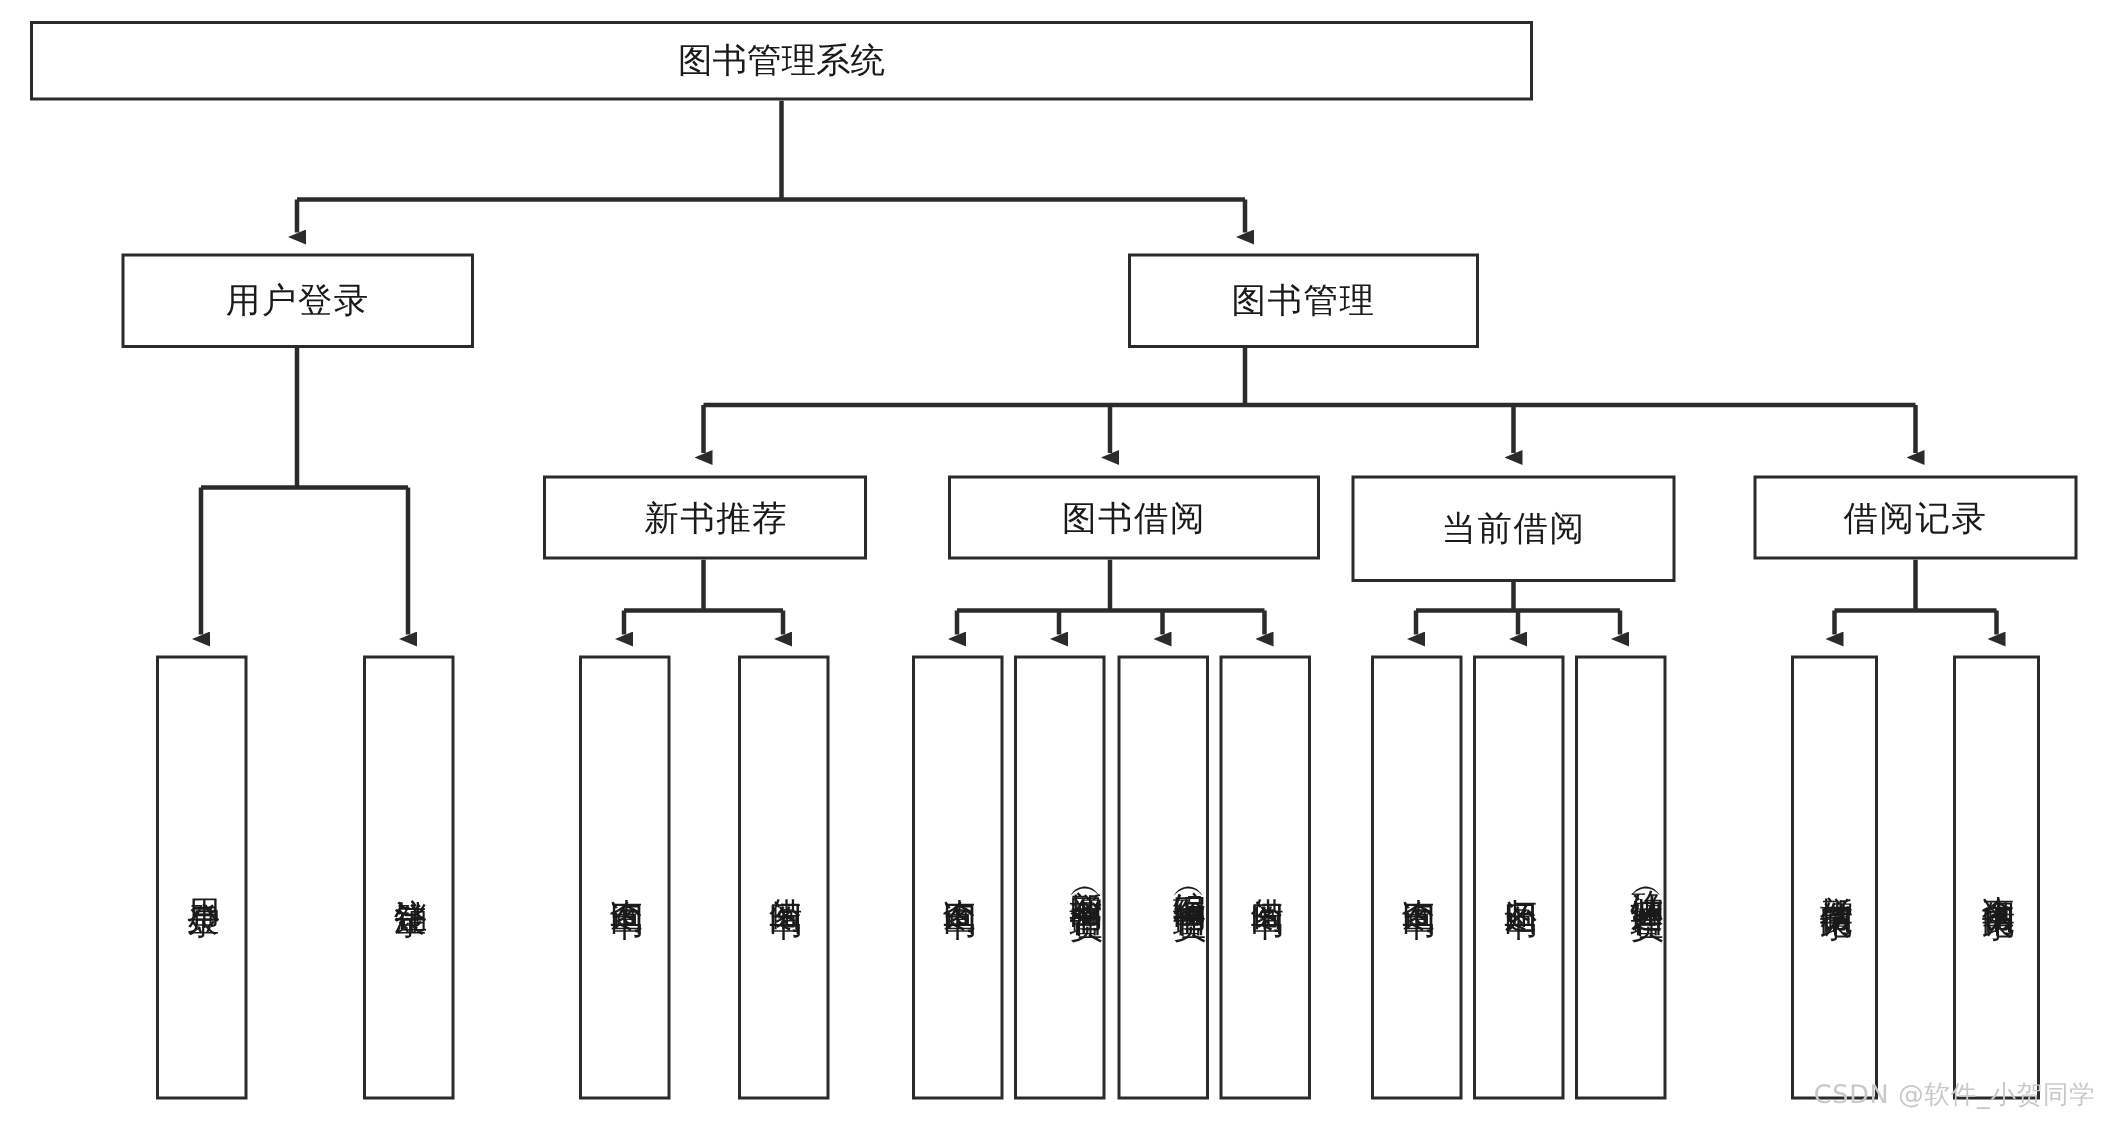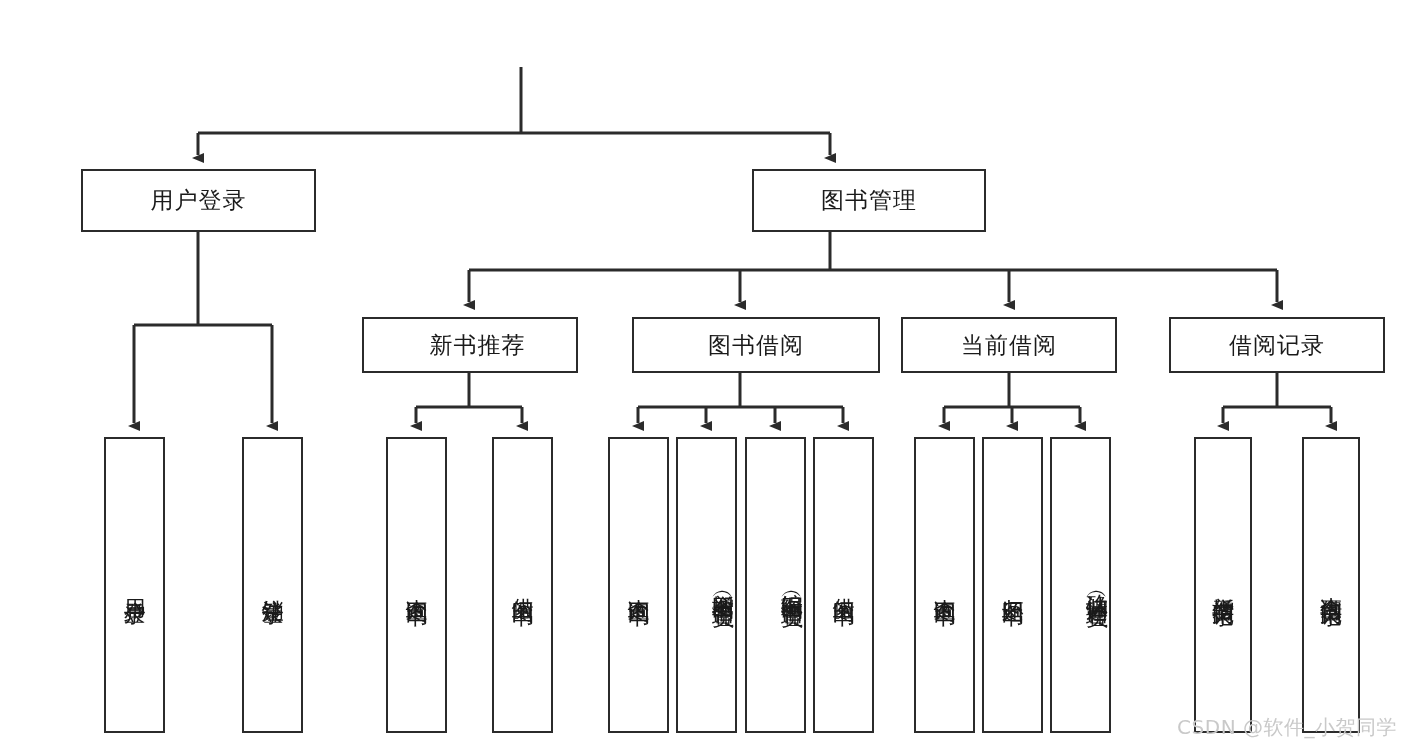--- a/index.html
+++ b/index.html
@@ -49,21 +49,21 @@
     letter-spacing: 2px;
     padding: 4px 0;
   }
   .node.v.toptext {
     align-items: flex-start;
   }
   .watermark {
     position: absolute;
     right: 8px;
     bottom: 6px;
-    font-size: 20px;
+    font-size: 17px;
     color: #c9c9c9;
     white-space: nowrap;
     letter-spacing: 0.5px;
     margin-top: 36px;
   }
 </style>
 </head>
 <body>
 
 <div id="canvas">
@@ -111,35 +111,38 @@
       <path d="M1012,407 L1012,423" marker-end="url(#arrow)"></path>
       <path d="M1080,407 L1080,423" marker-end="url(#arrow)"></path>
 
       <path d="M1277,373 L1277,407"></path>
       <path d="M1223,407 L1331,407"></path>
       <path d="M1223,407 L1223,423" marker-end="url(#arrow)"></path>
       <path d="M1331,407 L1331,423" marker-end="url(#arrow)"></path>
     </g>
   </svg>
 
+  <div class="node root" style="left:20px; top:14px; width:1002px; height:53px;">
+    <span>图书管理系统</span>
+  </div>
 
   <div class="node h" style="left:81px; top:169px; width:235px; height:63px;">
     <span>用户登录</span>
   </div>
   <div class="node h" style="left:712px; top:169px; width:234px; height:63px;margin-left:40px;">
     <span>图书管理</span>
   </div>
 
   <div class="node h" style="left:362px; top:317px; width:216px; height:56px;padding-left:15px;">
     <span>新书推荐</span>
   </div>
   <div class="node h" style="left:632px; top:317px; width:248px; height:56px;">
     <span>图书借阅</span>
   </div>
-  <div class="node h" style="left:901px; top:317px; width:216px; height:56px;">
+  <div class="node h" style="left:901px; top:317px; width:216px; height:71px;">
     <span>当前借阅</span>
   </div>
   <div class="node h" style="left:1169px; top:317px; width:216px; height:56px;">
     <span>借阅记录</span>
   </div>
 
   <div class="node v" style="left:104px; top:437px; width:61px; height:296px;">
     <span>用户登录</span>
   </div>
   <div class="node v" style="left:242px; top:437px; width:61px; height:296px;">

